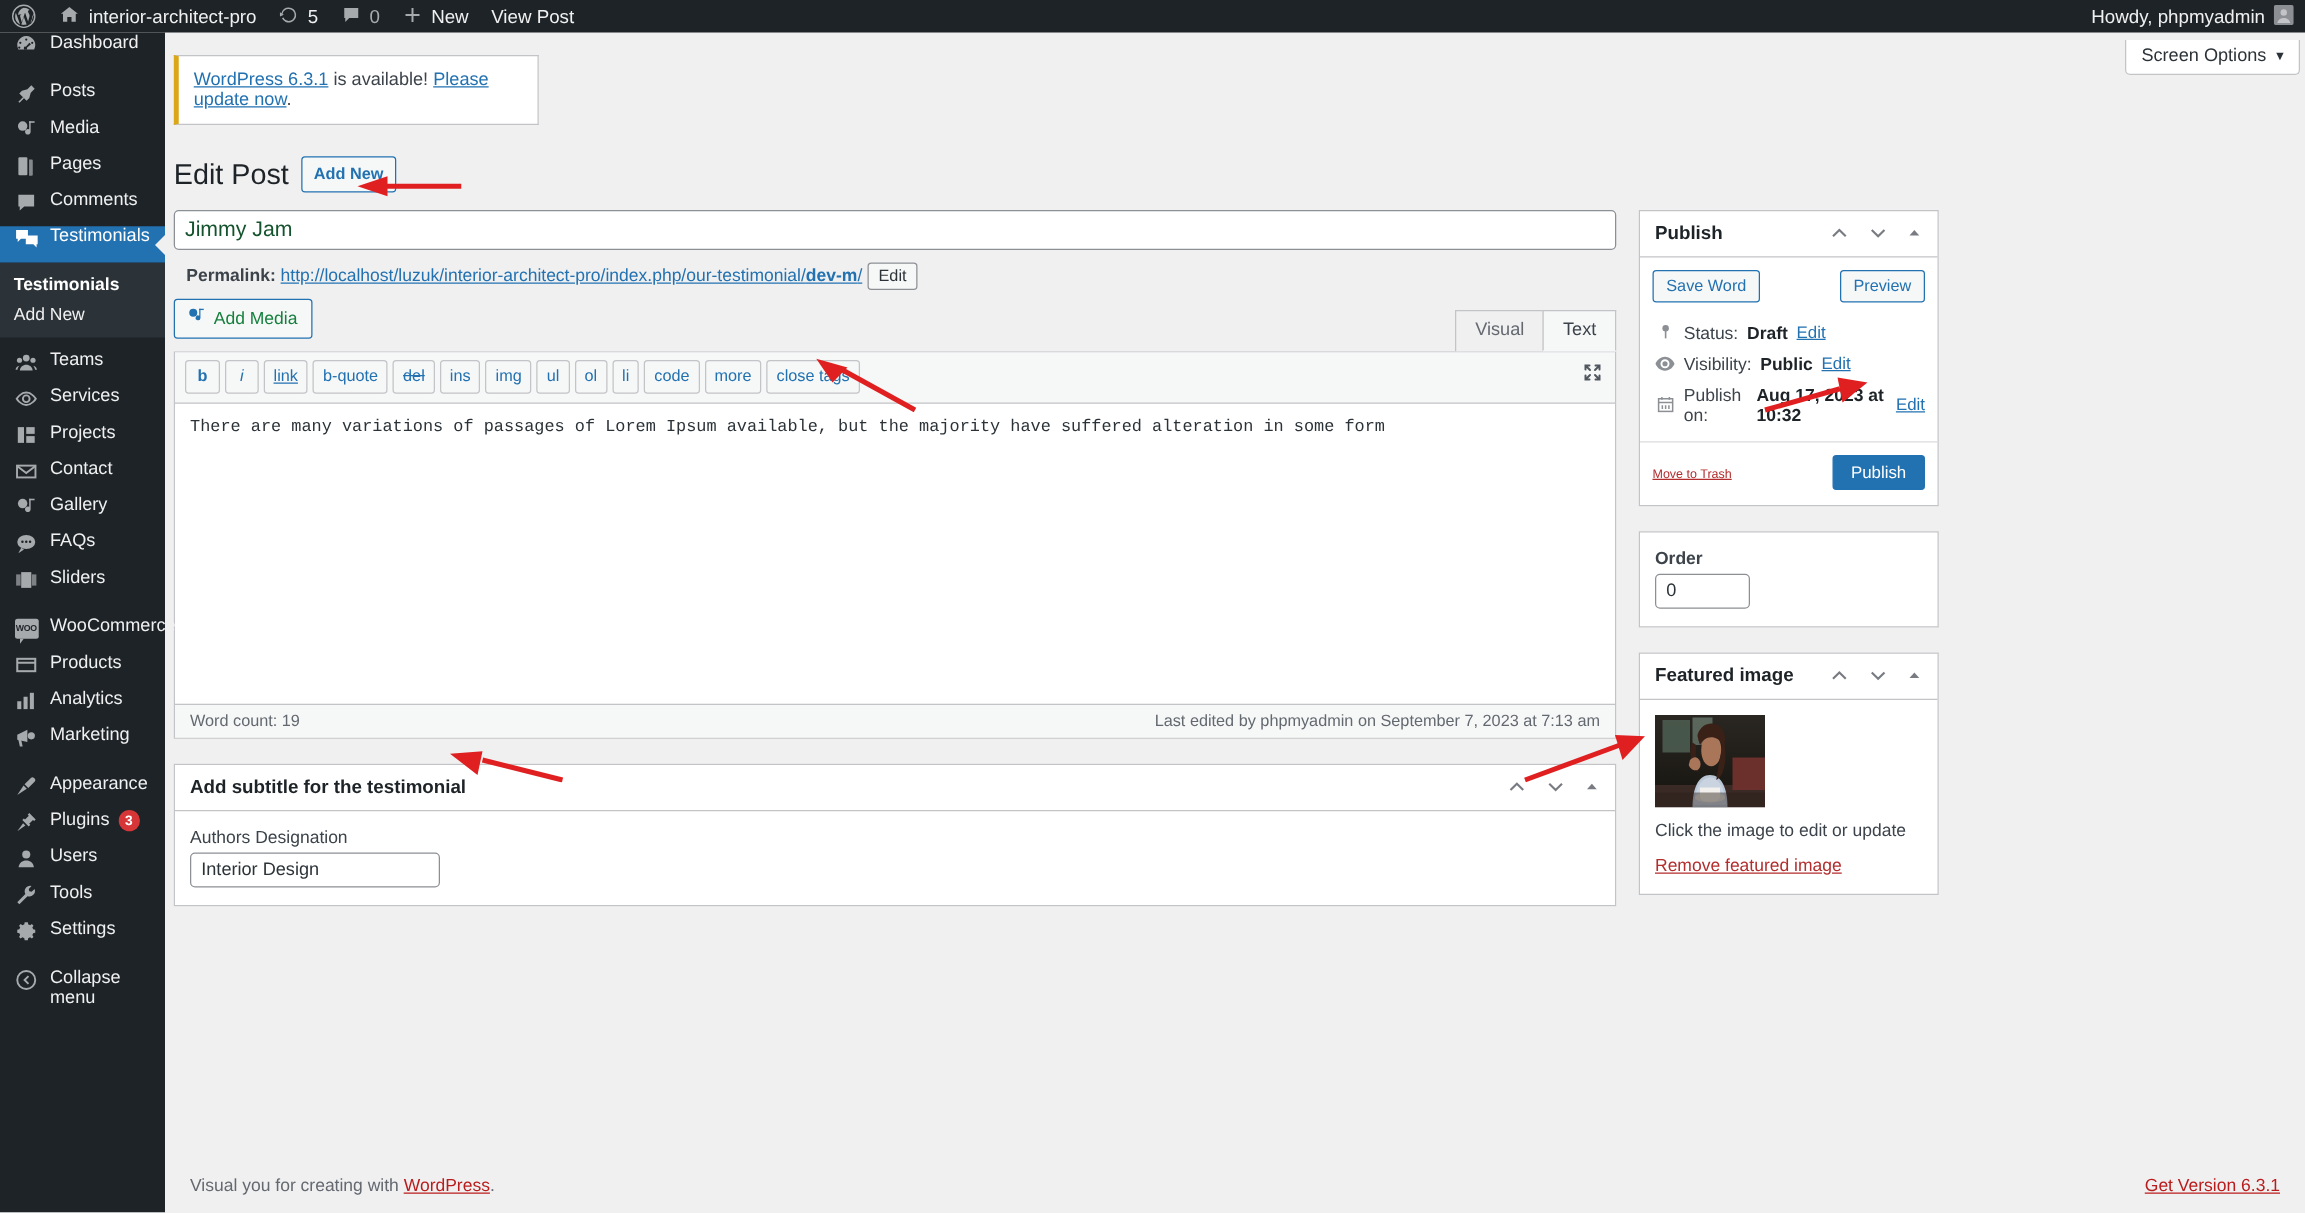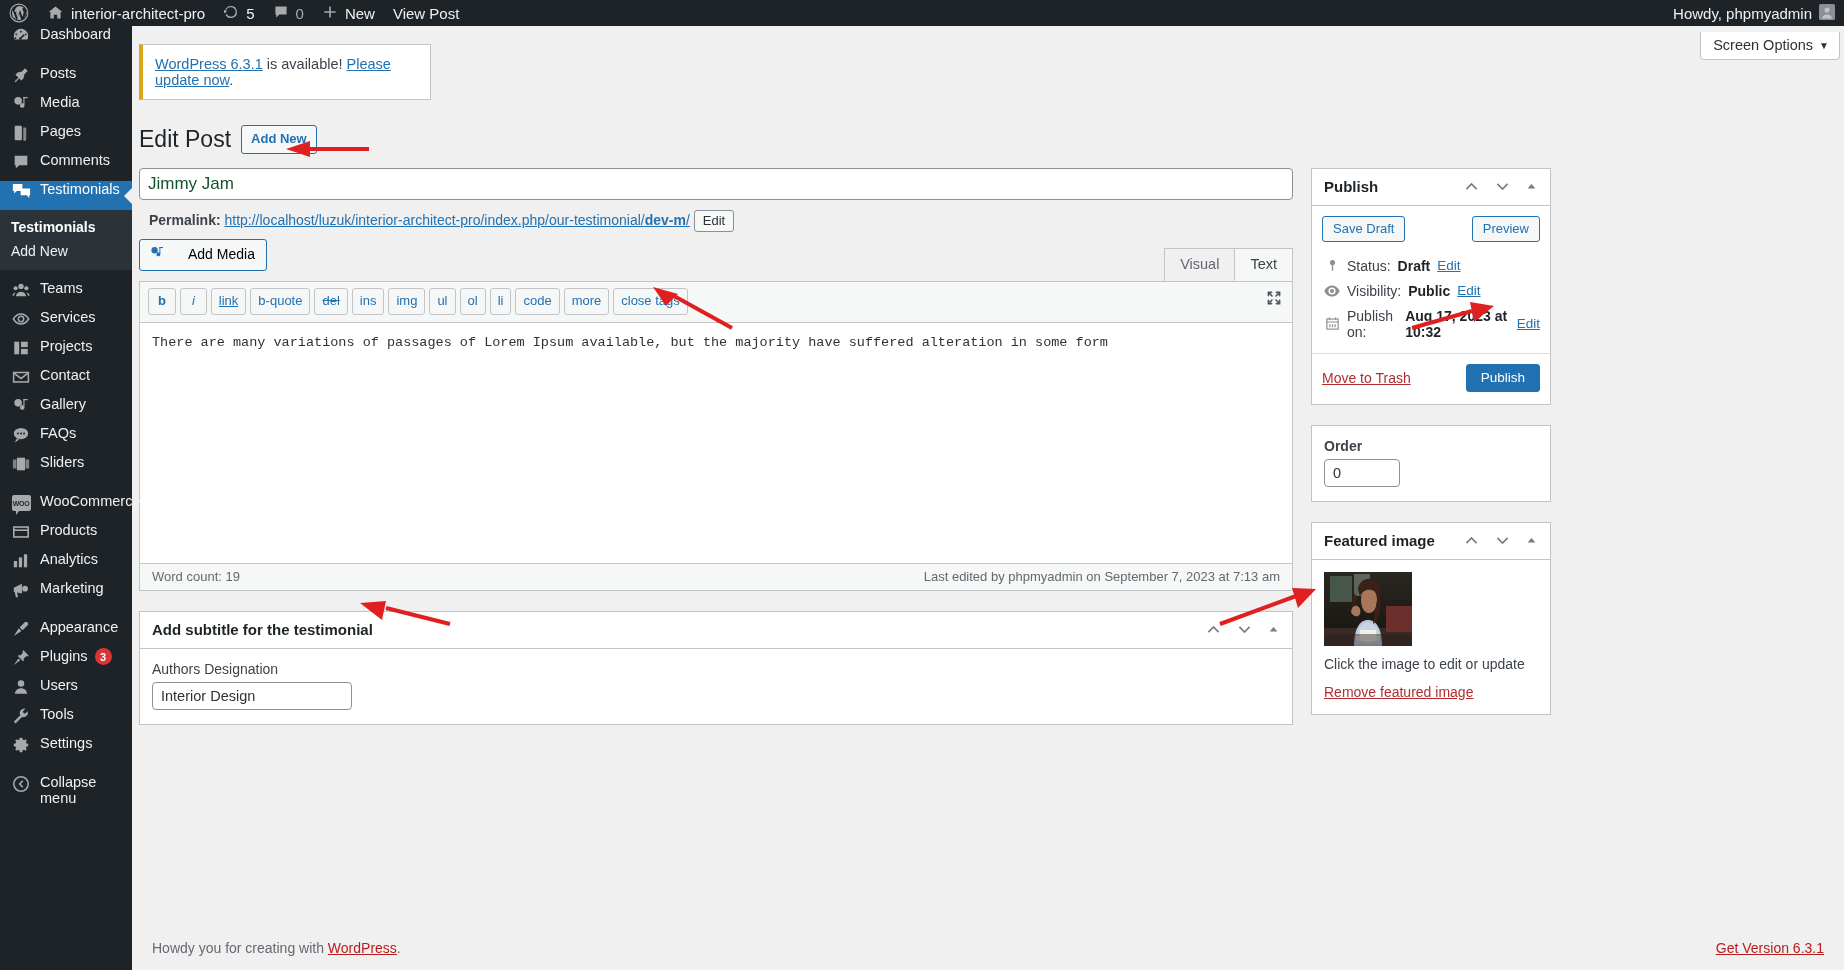--- a/index.html
+++ b/index.html
@@ -156,23 +156,23 @@
     border:1px solid #8c8f94; border-radius:3px;
     padding: 2px 8px 3px; margin-left:4px; cursor:pointer;
   }
 
   
   #wp-content-editor-tools {
     background:#f0f0f1; padding-top: 2px; position:relative;
     height: 44px;
   }
   #insert-media-button {
-    display:inline-flex; align-items:center; gap:23px;
+    display:inline-flex; align-items:center; gap:6px;
     background:#f6f7f7; border:1px solid #2271b1; border-radius:3px;
-    color:#000000; font-size:14px; font-weight:400;
+    color:#15803d; font-size:14px; font-weight:400;
     padding: 5px 11px 6px 9px; cursor:pointer;
     position:absolute; left:0; top: 2px;
   }
   .editor-tabs { position:absolute; right:0; bottom: 0; display:flex; }
   .etab {
     padding: 7px 15px 8px; font-size:14.5px;
     border:1px solid #c3c4c7; border-bottom:none; background:#f0f0f1;
     color:#646970; cursor:pointer; margin-left: -1px;
   }
   .etab.active { background:#f6f7f7; color:#3c434a; border-bottom:1px solid #f6f7f7; }
@@ -249,21 +249,21 @@
     display:flex; align-items:center; gap:7px;
     padding: 4px 0 5px 2px; font-size: 14px; color:#3c434a;
   }
   .misc-pub b { font-weight:700; color:#1d2327; }
   .misc-pub a { color:#2271b1; text-decoration:underline; font-size:13.5px; }
   .misc-ico { width:16px; color:#8c8f94; display:flex; justify-content:center; flex:0 0 16px; }
   #major-publishing-actions {
     display:flex; align-items:center; justify-content:space-between;
     padding: 10px 10px 12px;
   }
-  #delete-action a { color:#b32d2e; text-decoration:underline; font-size:14px; }
+  #delete-action a { color:#b32d2e; text-decoration:underline; font-size:10px; }
   .btn-primary {
     background:#2271b1; border:1px solid #2271b1; border-radius:3px;
     color:#fff; font-size:13.5px; padding:5px 14px 6px; cursor:pointer;
   }
 
   .thumb {
     width: 88px; height: 74px; overflow:hidden; display:block;
     border:none; cursor:pointer;
   }
   .pm-hint { font-size:14px; color:#3c434a; margin: 10px 0 0; }
@@ -690,21 +690,21 @@
               <span>
                   <svg width="13" height="13" viewBox="0 0 20 20" fill="#787c82">
                     <path d="M10 6l6 7H4z"></path>
                   </svg>
                 </span>
             </div>
           </div>
           <div class="inside">
             <div id="minor-publishing">
               <div id="minor-publishing-actions">
-                <span class="btn-secondary">Save Draft</span>
+                <span class="btn-secondary">Save Word</span>
                 <span class="btn-secondary">Preview</span>
               </div>
               <div id="misc-publishing-actions">
                 <div class="misc-pub">
                   <span class="misc-ico">
                     <svg width="13" height="15" viewBox="0 0 20 20" fill="#8c8f94">
                         <circle cx="10" cy="5.5" r="4"></circle>
                         <rect x="9" y="8" width="2" height="10"></rect>
                       </svg>
                   </span>
@@ -802,21 +802,21 @@
             <p class="pm-hint">Click the image to edit or update</p>
             <a class="pm-remove" href="#">Remove featured image</a>
           </div>
         </div>
 
       </div>
     </div>
   </div>
 
   <div id="wpfooter">
-    <span><span>Howdy you for creating with </span><a href="#">WordPress</a><span>.</span></span>
+    <span><span>Visual you for creating with </span><a href="#">WordPress</a><span>.</span></span>
     <a href="#">Get Version 6.3.1</a>
   </div>
 </div>
 
 <svg class="arrow" style="left:284px;top:138px" width="86" height="22" viewBox="0 0 86 22">
   <path d="M85 11 H22" stroke="#e02020" stroke-width="4" fill="none"></path>
   <path d="M2 11 L26 3 L26 19 Z" fill="#e02020"></path>
 </svg>
 <svg class="arrow" style="left:650px;top:284px" width="84" height="46" viewBox="0 0 84 46">
   <path d="M82 44 L24 12" stroke="#e02020" stroke-width="4" fill="none"></path>

